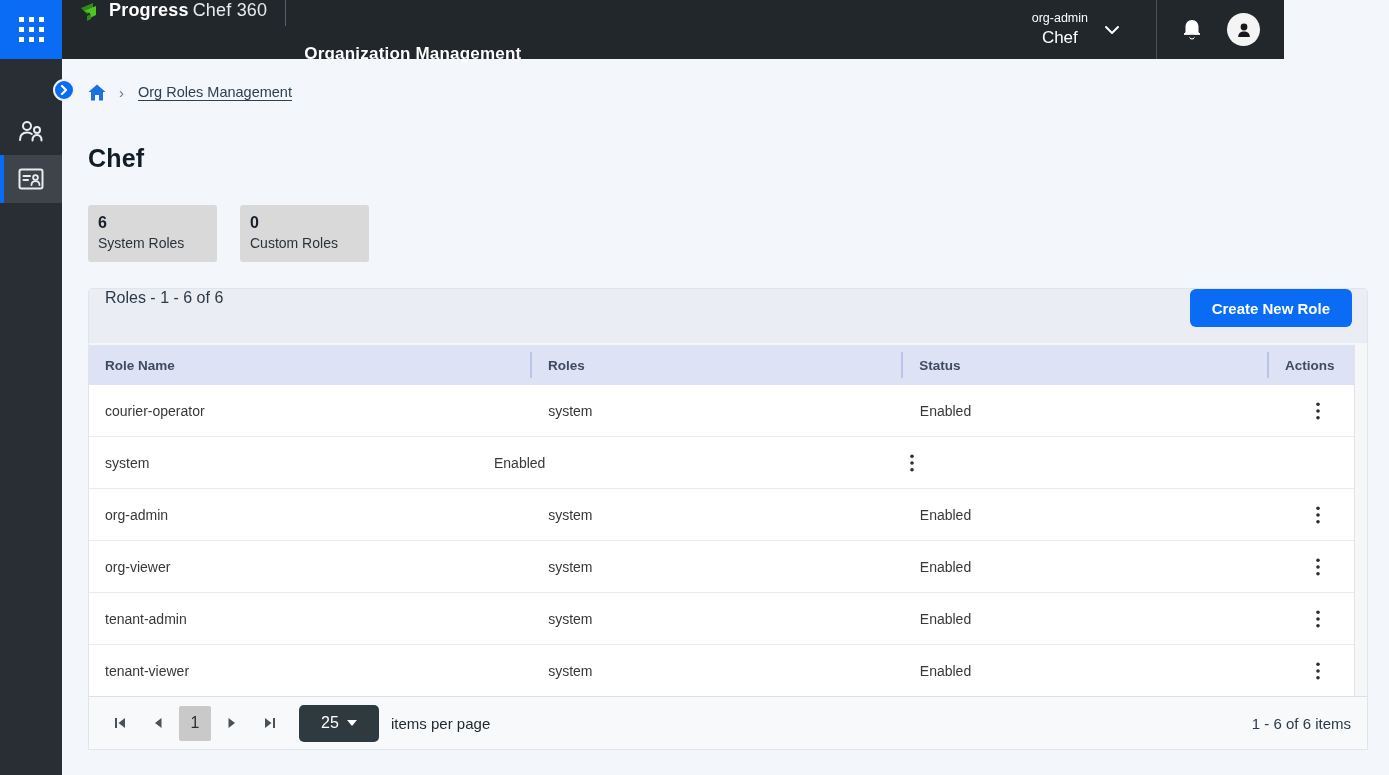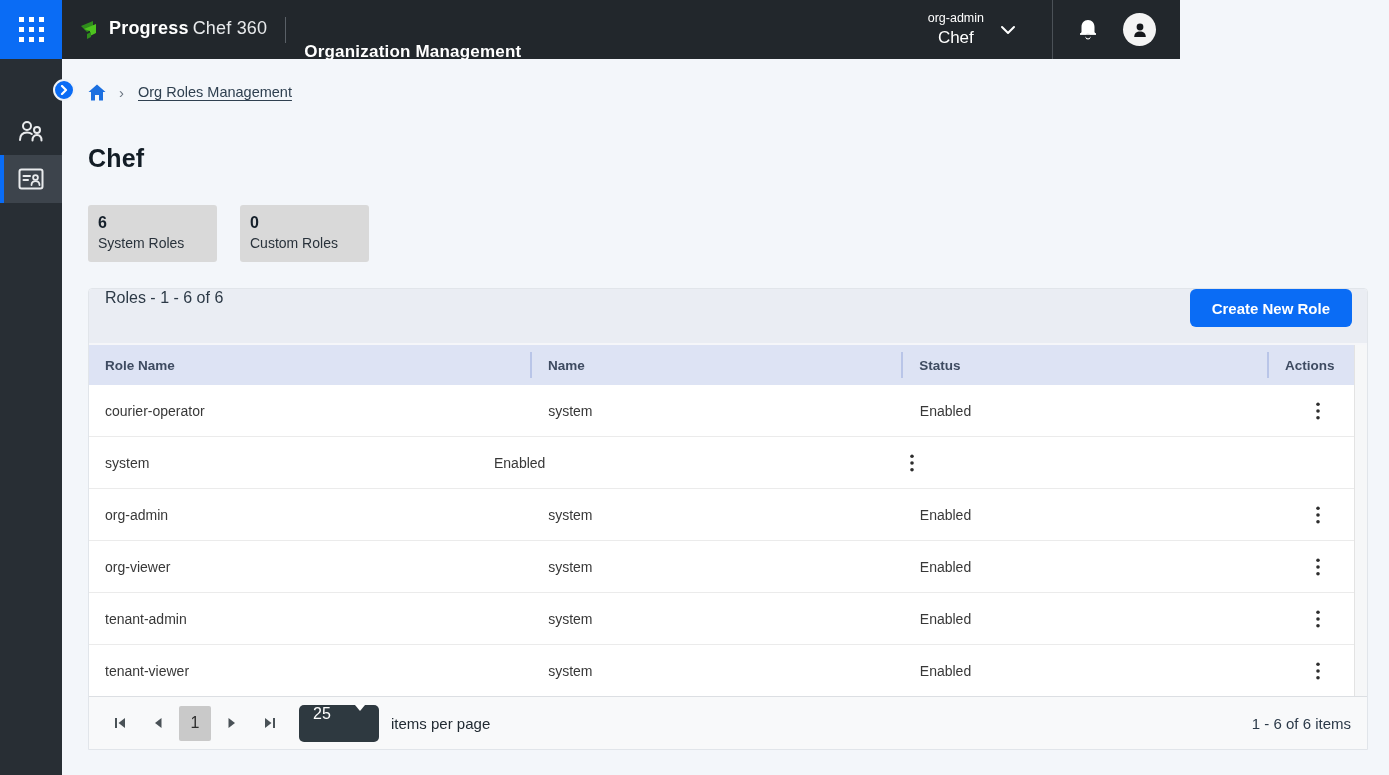--- a/index.html
+++ b/index.html
@@ -1,22 +1,22 @@
 <!DOCTYPE html>
 <html style="--accent-blue: #0a6cf5; --topbar-bg: #22272c; --sidebar-bg: #282e34; --sidebar-selected-bg: #3d444c; --page-bg: #f3f6fa; --panel-toolbar-bg: #eaedf3; --table-header-bg: #dde3f4; --card-bg: #d9d9d9; --footer-bg: #f8f9fa; --progress-green: #4ec41f; --progress-green-dark: #2f8c1c;"><head>
 <meta charset="utf-8">
 <style>
   * { margin:0; padding:0; box-sizing:border-box; }
   html,body { width:1389px; height:775px; }
   body { font-family:"Liberation Sans", sans-serif; background:var(--page-bg,#f3f6fa); overflow:hidden; }
   .screen { position:relative; width:1389px; height:775px; }
 
   
-  .topbar { position:absolute; left:0; top:0; width:1180px; height:59px;
-            background:var(--topbar-bg,#22272c); display:flex; align-items:center; z-index:5; }
+  .topbar { position:absolute; left:0; top:0; width:1284px; height:59px;
+            background:var(--topbar-bg,#22272c); display:flex; align-items:flex-start; z-index:5; }
   .waffle { width:62px; height:59px; background:var(--accent-blue,#0a6cf5); border:none;
             display:flex; align-items:center; justify-content:center; cursor:pointer; flex:0 0 62px; }
   .waffle-grid { display:grid; grid-template-columns:repeat(3,5px); grid-template-rows:repeat(3,5px); gap:5px; }
   .waffle-grid span { width:5px; height:5px; background:#fff; }
   .brand { display:flex; align-items:baseline; margin-left:16px; white-space:nowrap; }
   .brand svg { align-self:center; margin-right:7px; }
   .brand-name { color:#ffffff; font-weight:bold; font-size:18px; letter-spacing:.2px; }
   .brand-product { color:#e8eaec; font-weight:normal; font-size:18px; margin-left:4px; letter-spacing:.2px; }
   .topbar-divider { width:1px; height:26px; background:#5a6067; margin:0 18px; }
   .app-title { color:#ffffff; font-weight:bold; font-size:17px; letter-spacing:.2px;margin-top:44px; }
@@ -87,22 +87,22 @@
 
   .panel-footer { position:absolute; left:0; right:0; bottom:0; height:53px; background:var(--footer-bg,#f8f9fa);
                   border-top:1px solid #dcdfe3; display:flex; align-items:center; padding:0 16px; }
   .pager { display:flex; align-items:center; }
   .pg-btn { background:none; border:none; cursor:pointer; width:30px; height:30px;
             display:flex; align-items:center; justify-content:center; }
   .pg-gap { margin-left:8px; }
   .page-num { width:32px; height:35px; background:#c9c9c9; border:none; border-radius:2px; font-size:16px;
               color:#2e2e2e; cursor:pointer; margin:0 6px; font-family:"Liberation Sans", sans-serif; }
   .size-select { margin-left:14px; height:37px; width:80px; background:#2e3940; color:#fff; border:none;
-                 border-radius:5px; display:flex; align-items:flex-start; justify-content:space-between;
-                 padding:0 14px; cursor:pointer; font-family:"Liberation Sans", sans-serif; }
+                 border-radius:5px; display:flex; align-items:center; justify-content:space-between;
+                 padding:0 22px; cursor:pointer; font-family:"Liberation Sans", sans-serif; }
   .size-value { font-size:16px; }
   .caret-down { width:0; height:0; border-left:5px solid transparent; border-right:5px solid transparent;
                 border-top:6px solid #ffffff; }
   .per-page { margin-left:12px; font-size:15px; color:#222b33; }
   .range-label { margin-left:auto; font-size:15px; color:#2c3a49; }
 </style>
 </head>
 <body>
 
 <div class="screen">
@@ -215,21 +215,21 @@
     </div>
 
     <section class="panel">
       <div class="panel-toolbar">
         <span class="panel-title">Roles - 1 - 6 of 6</span>
         <button class="create-btn">Create New Role</button>
       </div>
 
       <div class="thead">
         <div class="hcell col-name">Role Name</div>
-        <div class="hcell col-type">Name</div>
+        <div class="hcell col-type">Roles</div>
         <div class="hcell col-status">Status</div>
         <div class="hcell col-actions">Actions</div>
       </div>
 
       <div>
   <div class="trow">
     <div class="tcell col-name">courier-operator</div>
     <div class="tcell col-type">system</div>
     <div class="tcell col-status">Enabled</div>
     <div class="tcell col-actions">

